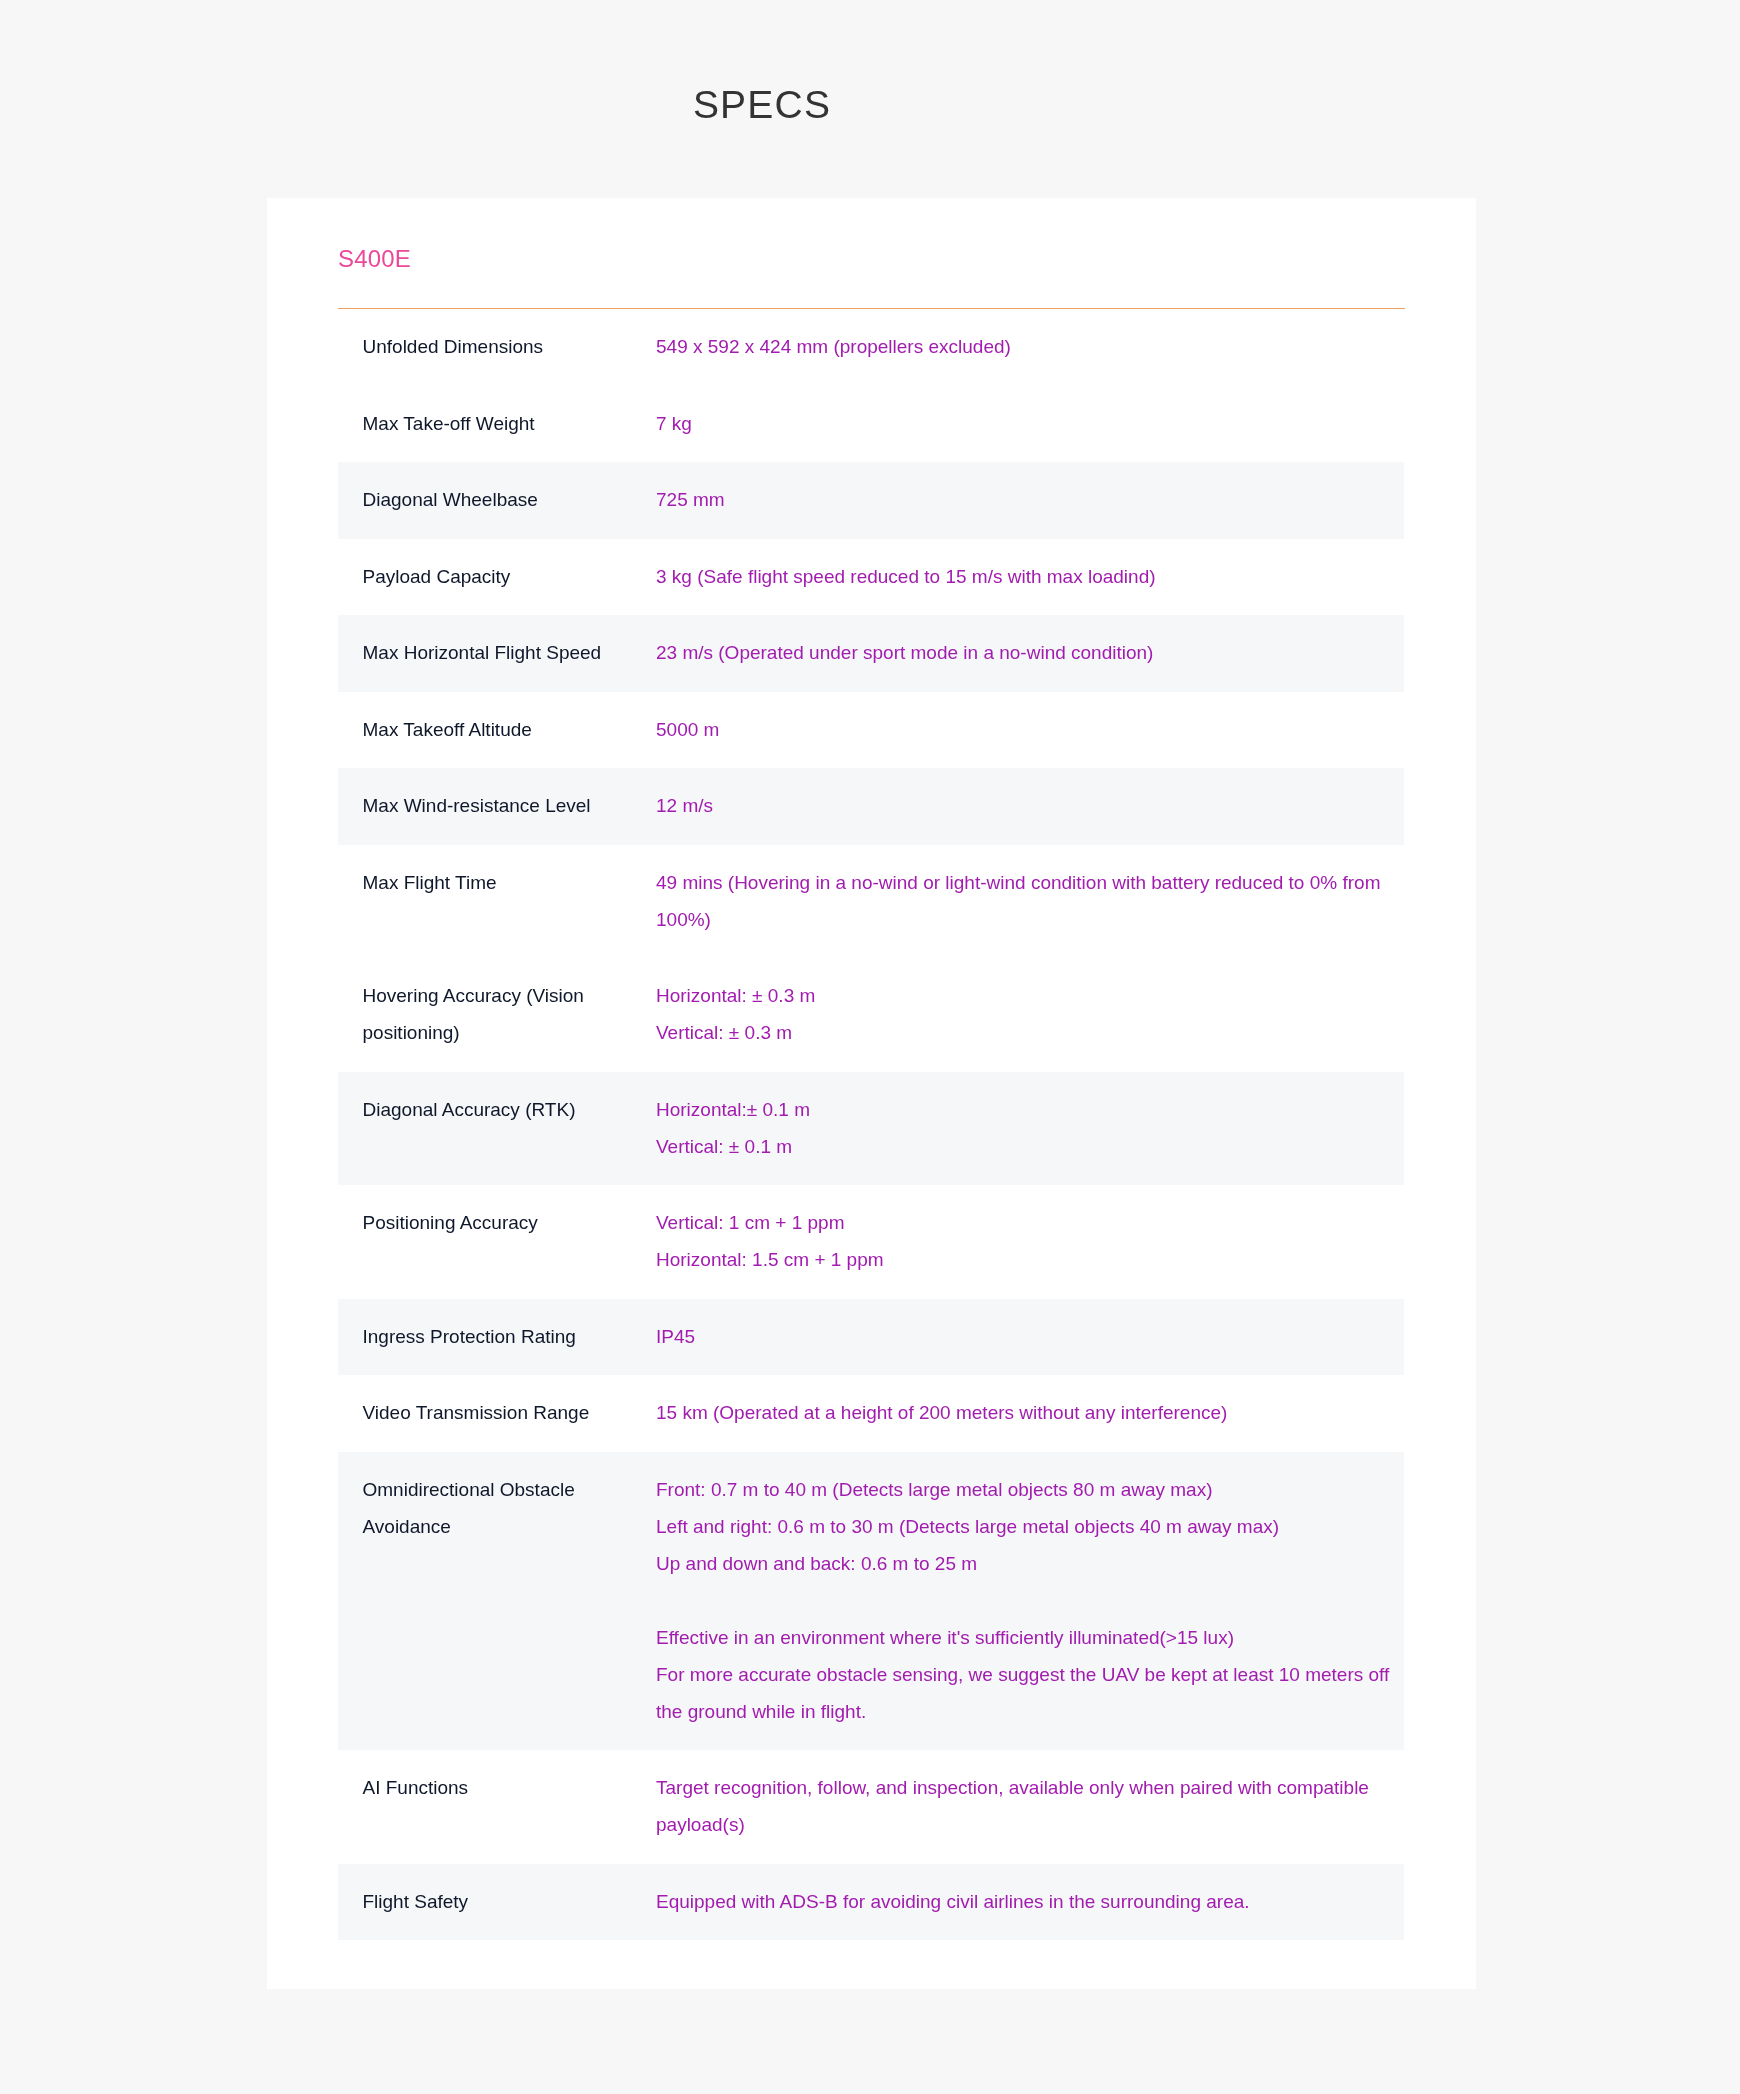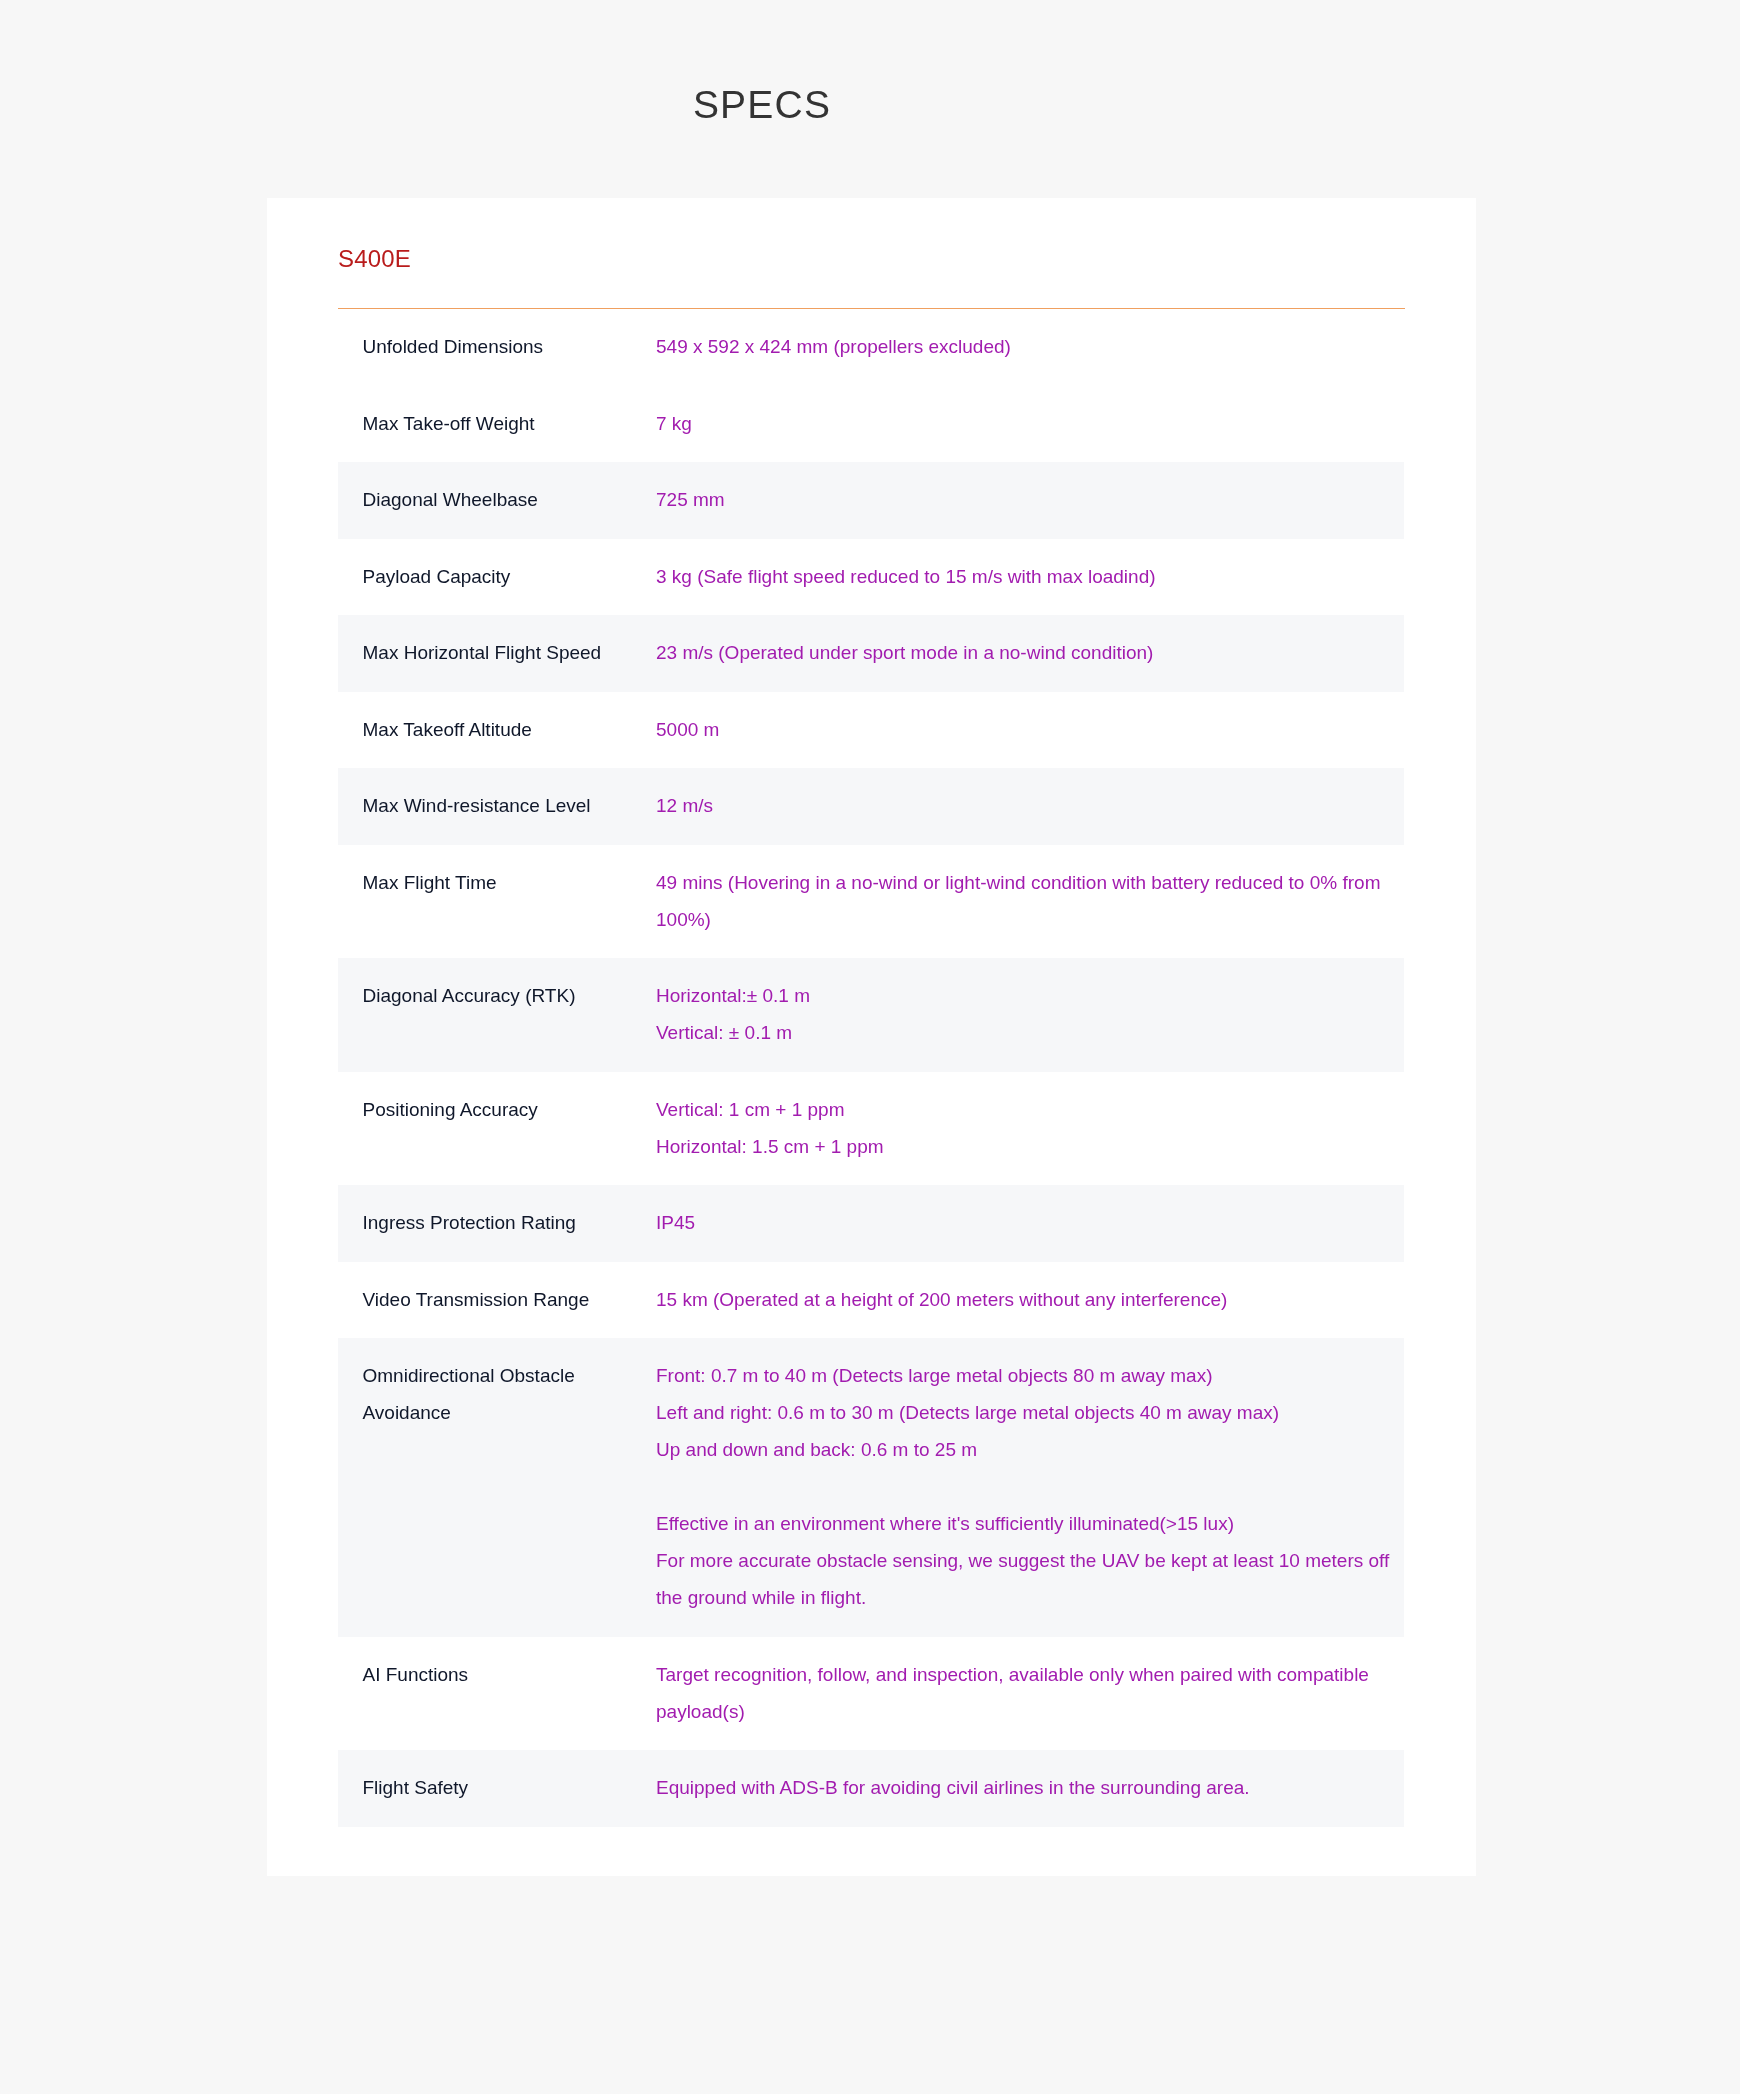--- a/index.html
+++ b/index.html
@@ -86,21 +86,21 @@
     white-space: pre-line;
   }
 </style>
 </head>
 <body style="background: rgb(247, 247, 247);">
 
 <h1 id="page-title">SPECS</h1>
 
 <section id="spec-card" style="background: rgb(255, 255, 255);">
 
-  <h2 id="model-heading" style="color: #b91c1c;">S400E</h2>
+  <h2 id="model-heading" style="color: #ec4899;">S400E</h2>
 
   <div id="model-divider" style="background: rgb(240, 160, 96);"></div>
 
   <table id="spec-table">
     <tbody id="spec-table-body">
         <tr>
           <td class="spec-label">Unfolded Dimensions</td>
           <td class="spec-value">549 x 592 x 424 mm (propellers excluded)</td>
         </tr>
         <tr>
@@ -123,20 +123,25 @@
           <td class="spec-label">Max Takeoff Altitude</td>
           <td class="spec-value">5000 m</td>
         </tr>
         <tr class="striped" style="background: rgb(246, 247, 249);">
           <td class="spec-label">Max Wind-resistance Level</td>
           <td class="spec-value">12 m/s</td>
         </tr>
         <tr>
           <td class="spec-label">Max Flight Time</td>
           <td class="spec-value">49 mins (Hovering in a no-wind or light-wind condition with battery reduced to 0% from 100%)</td>
+        </tr>
+        <tr>
+          <td class="spec-label">Hovering Accuracy (Vision positioning)</td>
+          <td class="spec-value">Horizontal: ± 0.3 m
+Vertical: ± 0.3 m</td>
         </tr>
         <tr class="striped" style="background: rgb(246, 247, 249);">
           <td class="spec-label">Diagonal Accuracy (RTK)</td>
           <td class="spec-value">Horizontal:± 0.1 m
 Vertical: ± 0.1 m</td>
         </tr>
         <tr>
           <td class="spec-label">Positioning Accuracy</td>
           <td class="spec-value">Vertical: 1 cm + 1 ppm
 Horizontal: 1.5 cm + 1 ppm</td>

